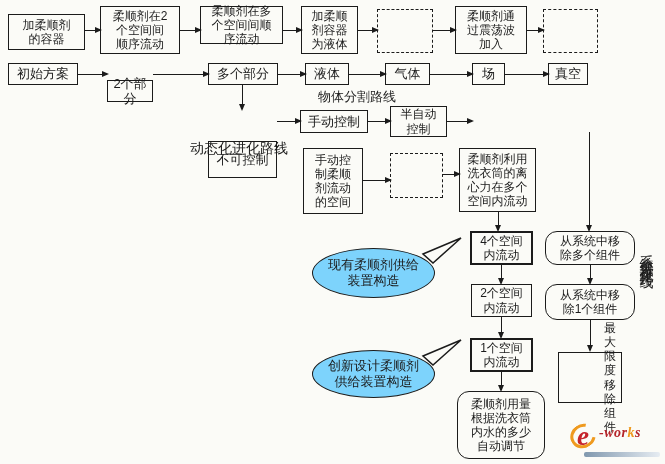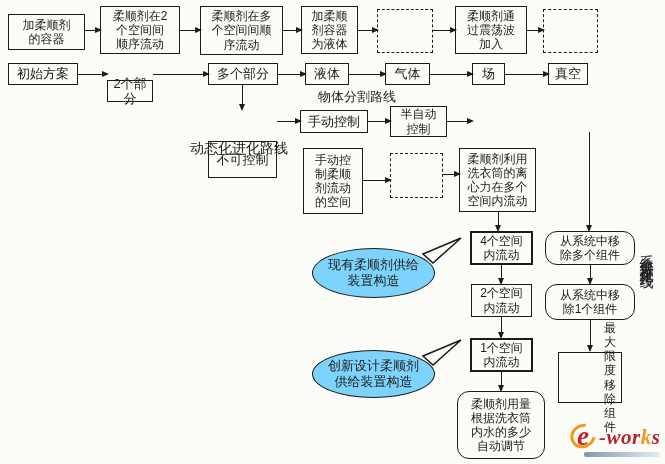--- a/index.html
+++ b/index.html
@@ -39,36 +39,36 @@
   .tail{position:absolute;}
   
   .logo{position:absolute;font-style:italic;font-weight:bold;
         font-family:"Liberation Serif","DejaVu Serif",serif;}
   .logo .ring{
     position:absolute;left:0;top:3px;width:26px;height:24px;border-radius:50%;
     border:3px solid #ef9a1f;border-right-color:transparent;transform:rotate(-35deg);
     box-sizing:border-box;
   }
   .logo .e{position:absolute;left:7px;top:0px;font-size:27px;color:#c5232b;}
-  .logo .word{position:absolute;left:29px;top:4px;font-size:21px;color:#b5242a;letter-spacing:0.5px;}
+  .logo .word{position:absolute;left:29px;top:4px;font-size:14px;color:#b5242a;letter-spacing:0.5px;}
   .logo .k{color:#ef9a1f;}
   .logo .bar{position:absolute;left:14px;top:31px;width:76px;height:5px;
              background:linear-gradient(to right,#8098ae,#e6ecf2);border-radius:2px;}
 </style>
 </head>
 <body>
 
 <div id="stage">
 
   <div class="box" style="left:8px;top:14px;width:77px;height:36px;">加柔顺剂
 的容器</div>
   <div class="box" style="left:100px;top:6px;width:80px;height:48px;">柔顺剂在2
 个空间间
 顺序流动</div>
-  <div class="box" style="left:200px;top:6px;width:83px;height:49px;">柔顺剂在多
+  <div class="box" style="left:200px;top:6px;width:83px;height:38px;">柔顺剂在多
 个空间间顺
 序流动</div>
   <div class="box" style="left:301px;top:6px;width:57px;height:48px;">加柔顺
 剂容器
 为液体</div>
   <div class="box dashed" style="left:377px;top:9px;width:56px;height:44px;"></div>
   <div class="box" style="left:455px;top:6px;width:72px;height:48px;">柔顺剂通
 过震荡波
 加入</div>
   <div class="box dashed" style="left:543px;top:9px;width:55px;height:44px;"></div>

